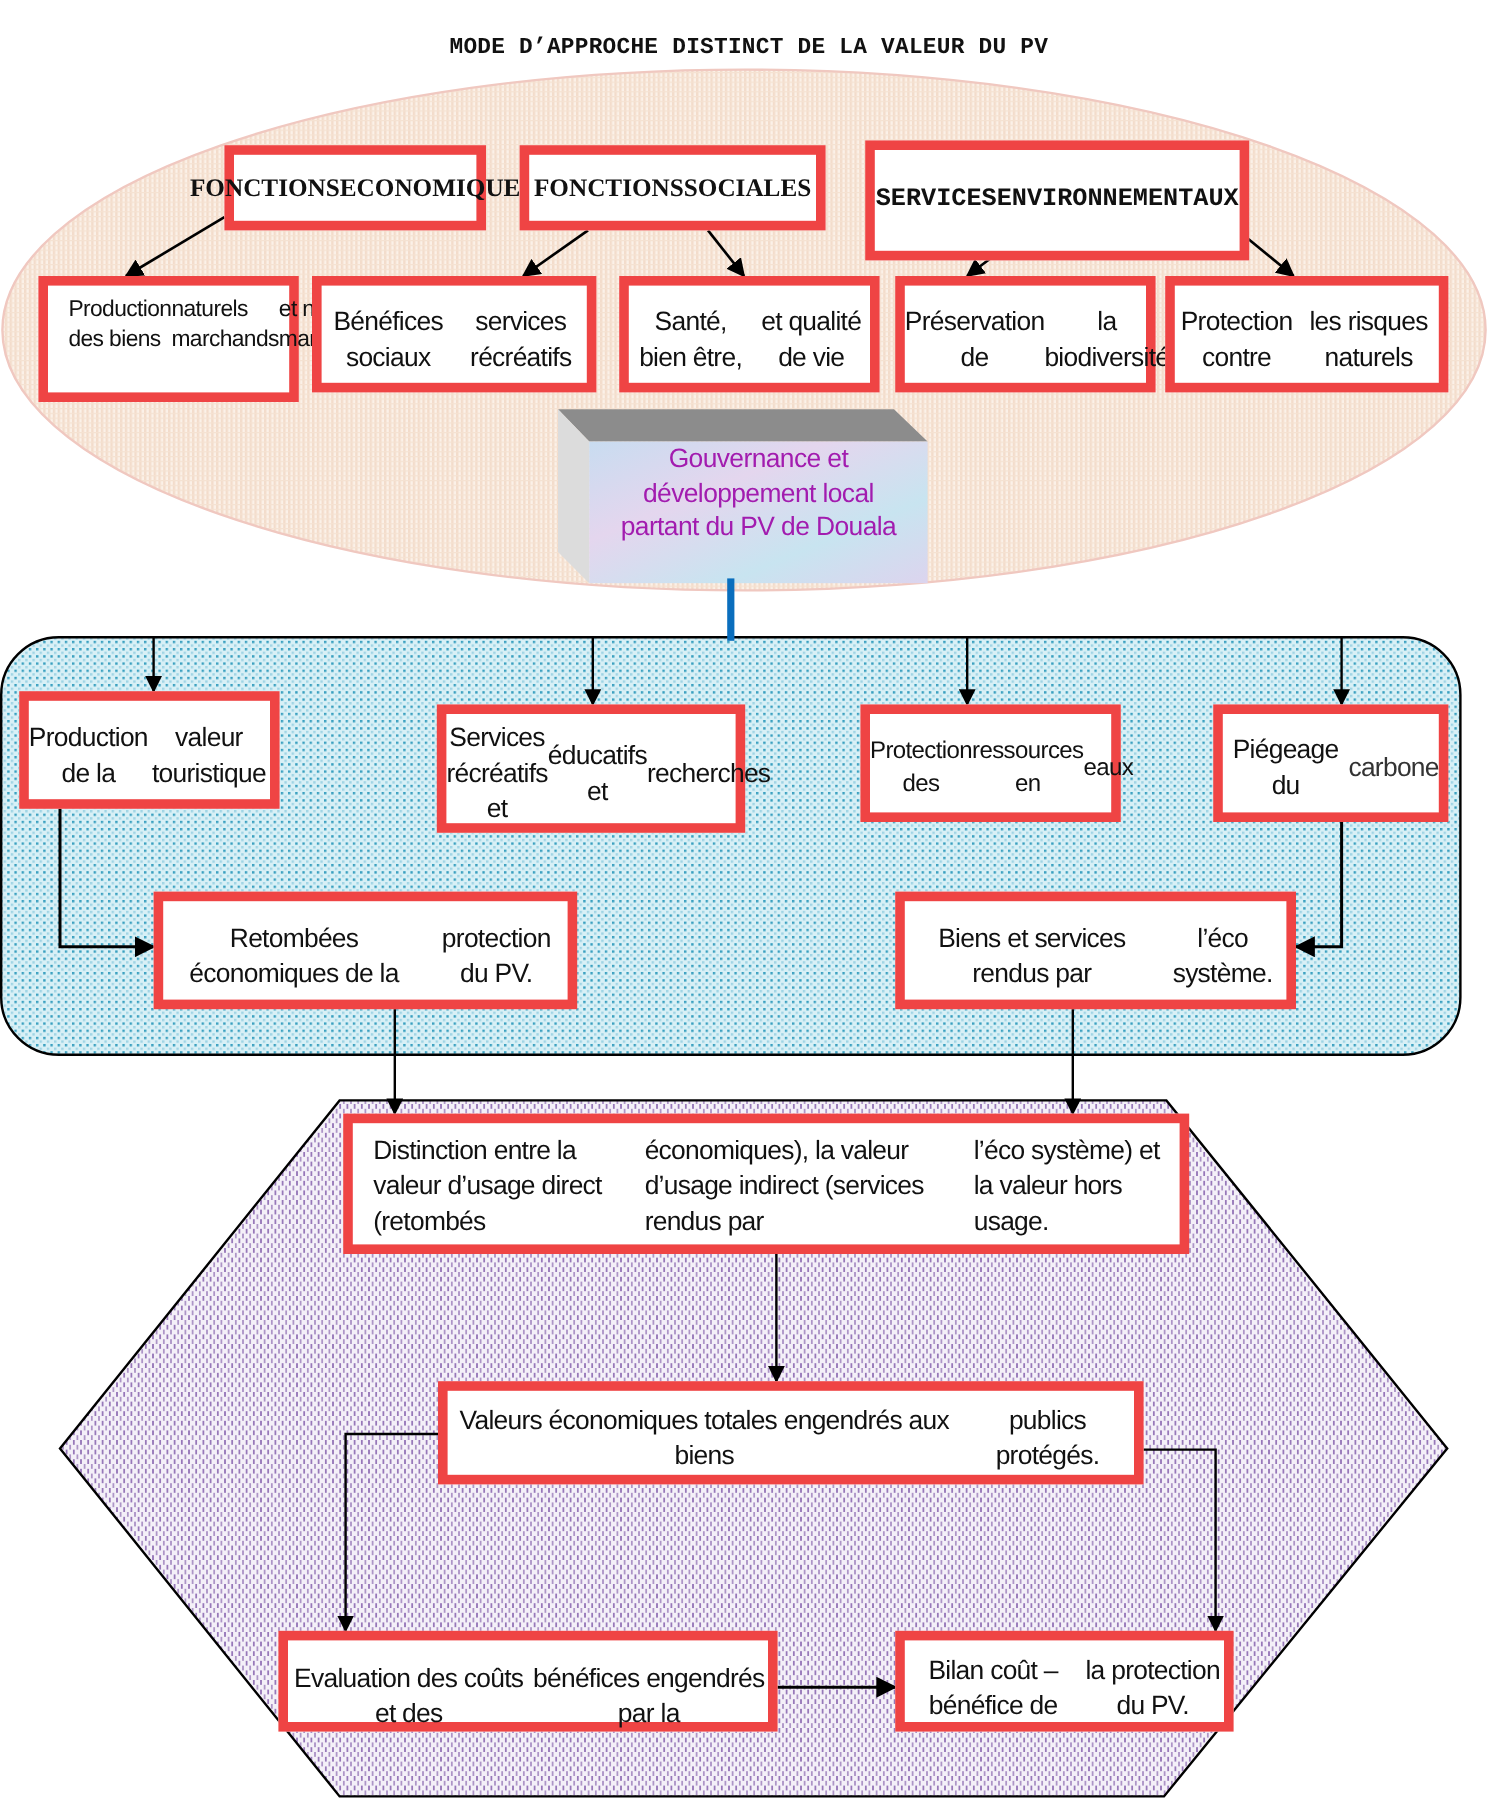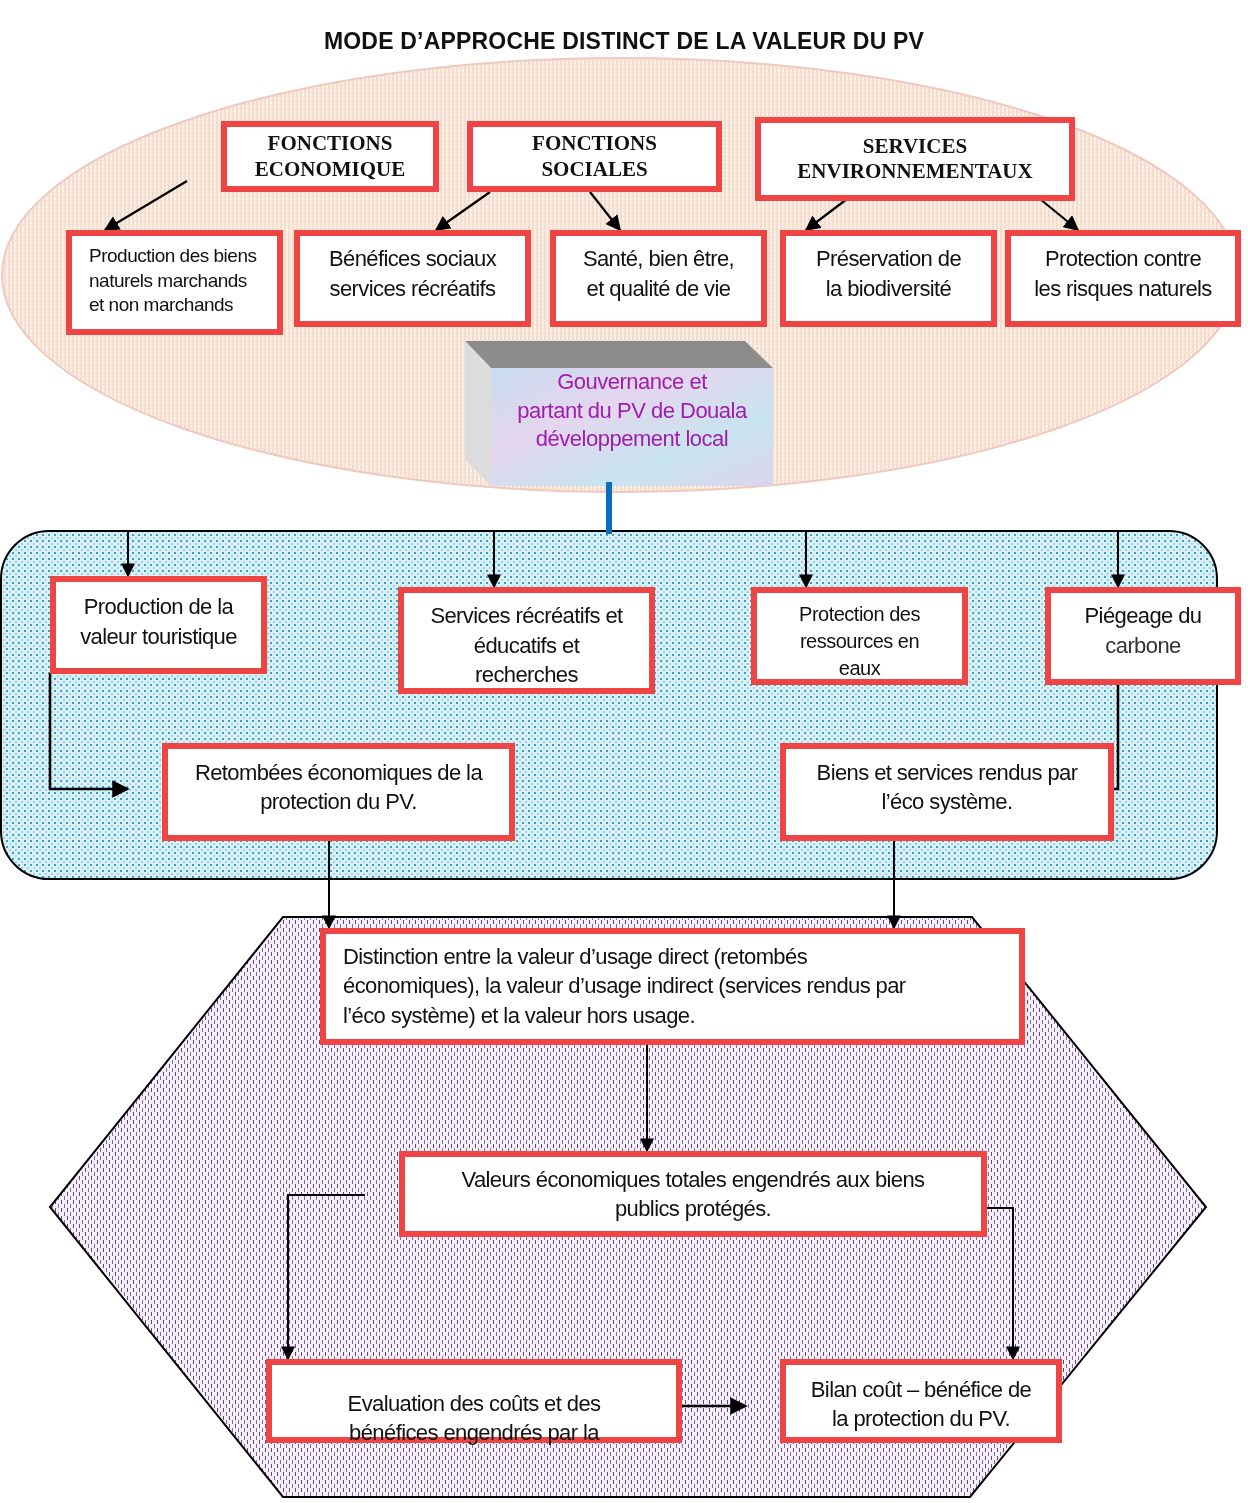--- a/index.html
+++ b/index.html
@@ -1,28 +1,27 @@
 <!DOCTYPE html>
 <html><head>
   <meta charset="utf-8">
   <style>
     html, body { margin:0; padding:0; background:#ffffff; }
     body { width:1248px; height:1503px; position:relative; overflow:hidden; }
     #canvas { position:absolute; left:0; top:0; width:1248px; height:1503px; }
     .title {
       position:absolute; left:0; width:1248px; top:28px; text-align:center;
-      font-family:Liberation Sans, sans-serif; font-weight:bold; font-size:23px; color:#111;
+      font-family:Liberation Mono, monospace; font-weight:bold; font-size:19px; color:#111;
       letter-spacing:0.2px;
     }
     .box {
-      position:absolute; background:#fff; border:6px solid #ef4444; box-sizing:border-box;
+      position:absolute; background:#fff; border:8px solid #ef4444; box-sizing:border-box;
       font-family:"Liberation Sans", sans-serif; color:#111; text-align:center;
-      display:flex; flex-direction:column; align-items:center; justify-content:flex-start;
+      display:flex; flex-direction:row; align-items:center; justify-content:flex-start;
       line-height:1.25;
-      margin-left:34px;
     }
     .box span { display:block; }
     .serif-box { font-family:"Liberation Serif", serif; font-weight:bold; font-size:21px; line-height:1.2; justify-content:center; }
     .sans22 { font-size:22px; letter-spacing:-0.6px; transform-origin:center; }
     .sans20 { font-size:20px; letter-spacing:-0.5px; }
     .sans19 { font-size:19px; letter-spacing:-0.5px; }
     .left-align { text-align:left; align-items:flex-start; }
     .muted { color:#333; font-weight:normal; }
     .gov {
       position:absolute; left:491px; top:368px; width:282px; height:118px;
@@ -105,21 +104,21 @@
 <div class="title">MODE D’APPROCHE DISTINCT DE LA VALEUR DU PV</div>
 
 <div class="box serif-box" style="left:187px;top:121px;width:218px;height:71px;">
   <span>FONCTIONS</span>
   <span>ECONOMIQUE</span>
 </div>
 <div class="box serif-box" style="left:433px;top:121px;width:255px;height:71px;">
   <span>FONCTIONS</span>
   <span>SOCIALES</span>
 </div>
-<div class="box serif-box" style="left:721px;top:117px;width:320px;height:84px;">
+<div class="box serif-box" style="left:721px;top:117px;width:320px;height:100px;font-family:Liberation Mono, monospace;">
   <span>SERVICES</span>
   <span>ENVIRONNEMENTAUX</span>
 </div>
 
 <div class="box sans19 left-align" style="left:32px;top:230px;width:217px;height:105px;padding:8px 0 0 17px;line-height:1.3;">
   <span>Production des biens</span>
   <span>naturels marchands</span>
   <span>et non marchands</span>
 </div>
 <div class="box sans22" style="left:260px;top:230px;width:237px;height:97px;padding-top:8px;line-height:1.35;">
@@ -134,22 +133,22 @@
   <span>Préservation de</span>
   <span>la biodiversité</span>
 </div>
 <div class="box sans22" style="left:971px;top:230px;width:236px;height:97px;padding-top:8px;line-height:1.35;">
   <span>Protection contre</span>
   <span>les risques naturels</span>
 </div>
 
 <div class="gov">
   <span style="display:block">Gouvernance et</span>
+  <span style="display:block">développement local</span>
   <span style="display:block">partant du PV de Douala</span>
-  <span style="display:block">développement local</span>
 </div>
 
 <div class="box sans22" style="left:16px;top:576px;width:217px;height:98px;padding-top:10px;line-height:1.35;">
   <span>Production de la</span>
   <span>valeur touristique</span>
 </div>
 <div class="box sans22" style="left:364px;top:587px;width:257px;height:107px;padding-top:8px;line-height:1.35;">
   <span>Services récréatifs et</span>
   <span>éducatifs et</span>
   <span>recherches</span>

